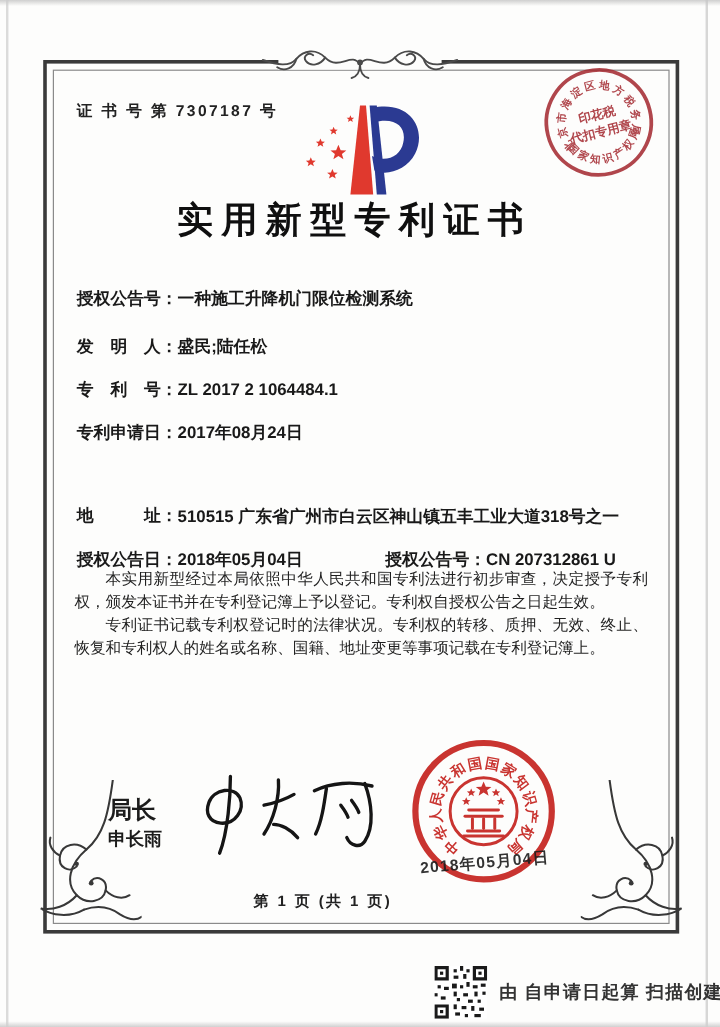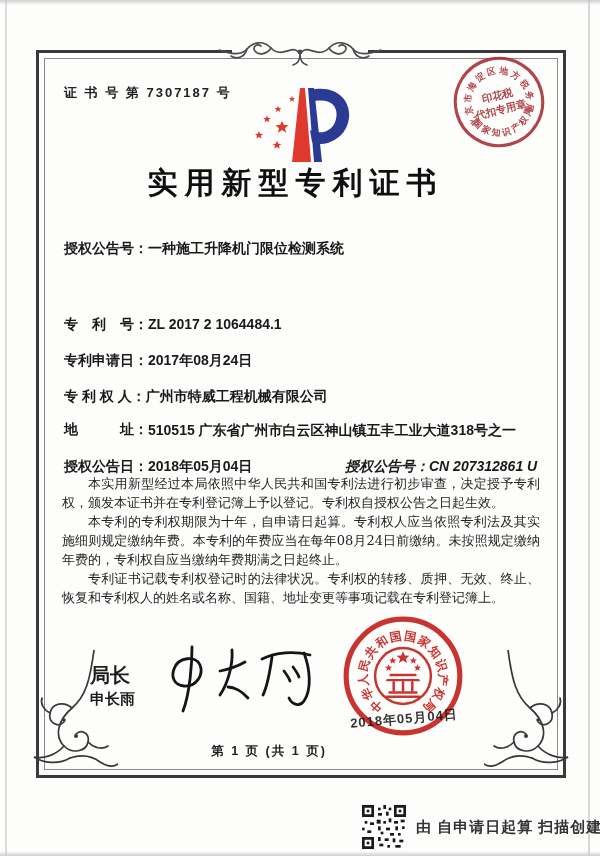--- a/index.html
+++ b/index.html
@@ -28,21 +28,21 @@
   .title{
     position:absolute;left:0;top:163px;width:591px;text-align:center;
     font-family:"Liberation Serif","DejaVu Serif",serif;
     font-size:30px;font-weight:bold;letter-spacing:7px;color:#0f0f0f;
   }
 
   .row{position:absolute;left:64px;font-size:14px;font-weight:600;color:#191919;white-space:nowrap;}
   .row .lbl{display:inline-block;}
   .row .val{font-weight:600;}
   .row-address .val{display:inline-block;width:368px;white-space:normal;vertical-align:top;line-height:19px;}
-  .row-grant-no{left:345px;font-style:italic;}
+  .row-grant-no{left:321px;}
 
   .body-text{
     position:absolute;left:62px;top:474px;width:478px;
     font-family:"DejaVu Serif","Liberation Serif",serif;
     font-size:13px;line-height:19px;color:#1f1f1f;text-align:justify;
   }
   .body-text p{margin:0;text-indent:2em;}
 
   .director-title{position:absolute;left:90px;top:662px;font-size:20px;font-weight:700;}
   .director-name{position:absolute;left:90px;top:690px;font-size:15px;font-weight:700;text-align:right;}
@@ -129,42 +129,41 @@
     <use href="#star2" transform="translate(35,43) scale(1.05)"></use>
     <use href="#star2" transform="translate(12,51) scale(0.65)"></use>
     <use href="#star2" transform="translate(30,61) scale(0.7)"></use>
   </svg>
 
   <div class="title">实用新型专利证书</div>
 
   <div class="row" style="top:240px">
     <span class="lbl">授权公告号：</span><span class="val">一种施工升降机门限位检测系统</span>
   </div>
+  <div class="row" style="top:280px">
+    <span class="lbl">发　明　人：</span><span class="val">盛民;陆任松</span>
+  </div>
   <div class="row" style="top:316px">
     <span class="lbl">专　利　号：</span><span class="val">ZL 2017 2 1064484.1</span>
   </div>
   <div class="row" style="top:352px">
     <span class="lbl">专利申请日：</span><span class="val">2017年08月24日</span>
   </div>
-  <div class="row" style="top:388px">
-    <span class="lbl">专 利 权 人：</span><span class="val">广州市特威工程机械有限公司</span>
-  </div>
   <div class="row row-address" style="top:421px">
     <span class="lbl">地　　　址：</span><span class="val">510515 广东省广州市白云区神山镇五丰工业大道318号之一</span>
   </div>
   <div class="row" style="top:458px">
     <span class="lbl">授权公告日：</span><span class="val">2018年05月04日</span>
   </div>
   <div class="row row-grant-no" style="top:458px">
     <span class="lbl">授权公告号：</span><span class="val">CN 207312861 U</span>
   </div>
 
   <div class="body-text">
     <p>本实用新型经过本局依照中华人民共和国专利法进行初步审查，决定授予专利权，颁发本证书并在专利登记簿上予以登记。专利权自授权公告之日起生效。</p>
-    <p>本专利的专利权期限为十年，自申请日起算。专利权人应当依照专利法及其实施细则规定缴纳年费。本专利的年费应当在每年08月24日前缴纳。未按照规定缴纳年费的，专利权自应当缴纳年费期满之日起终止。</p>
     <p>专利证书记载专利权登记时的法律状况。专利权的转移、质押、无效、终止、恢复和专利权人的姓名或名称、国籍、地址变更等事项记载在专利登记簿上。</p>
   </div>
 
   <div class="director-title">局长</div>
   <div class="director-name">申长雨</div>
   <svg class="signature" viewBox="0 0 175 75">
     <g stroke="#151515" stroke-width="2.8" fill="none" stroke-linecap="round">
       <path d="M12,26 C16,14 34,12 38,22 C42,32 34,44 22,43 C12,42 9,34 12,26"></path>
       <path d="M30,4 C30,20 28,50 21,68"></path>
       <path d="M58,28 C68,26 76,23 83,19"></path>

